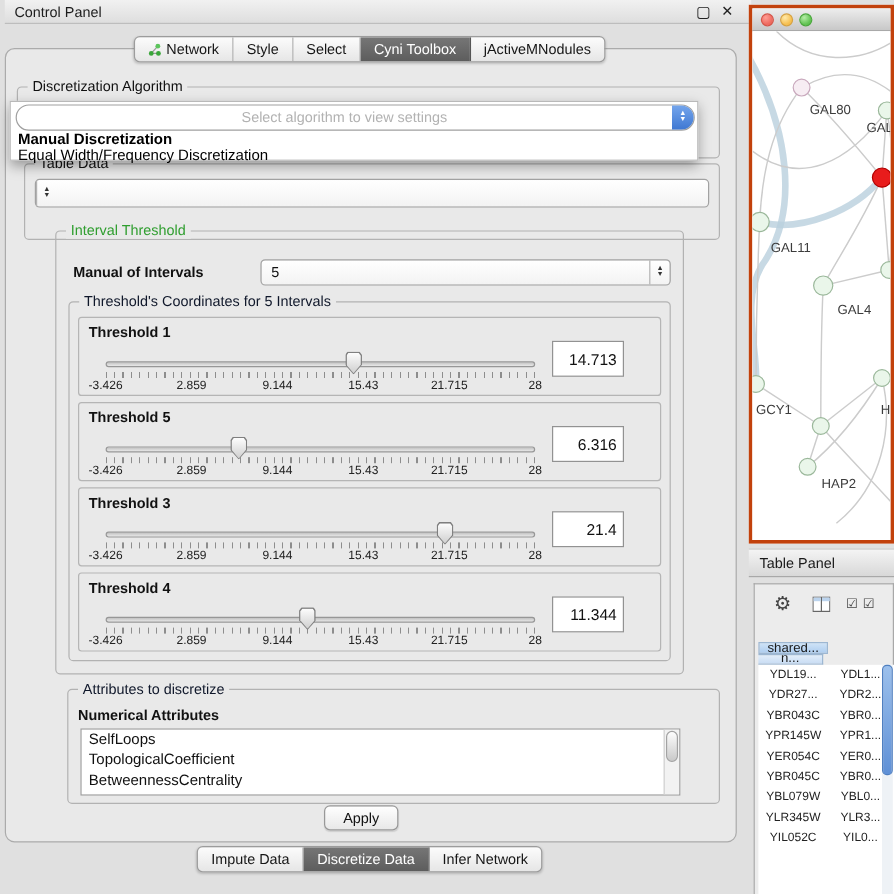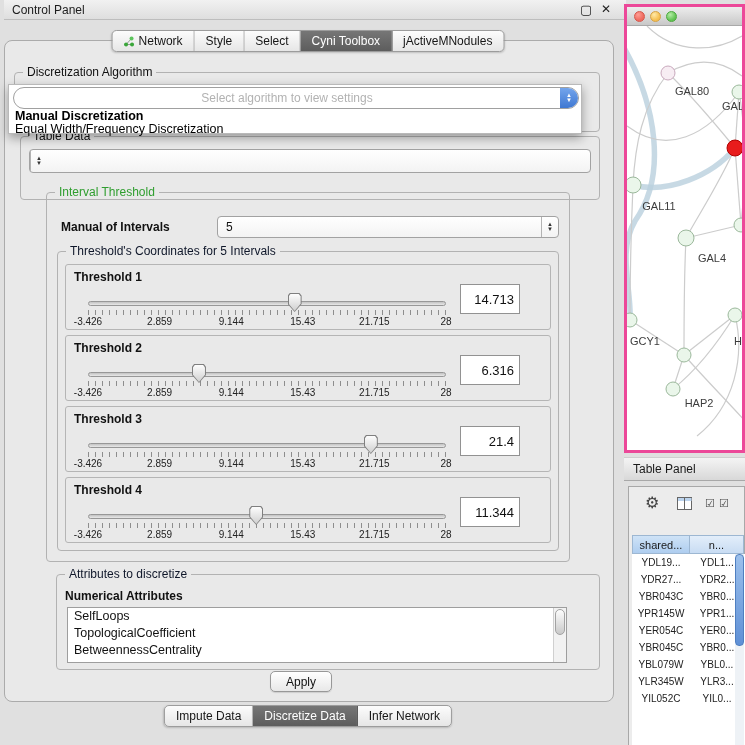--- a/index.html
+++ b/index.html
@@ -89,21 +89,21 @@
                  border-left:1px solid #d0d0d0; }
   #attr-thumb { position:absolute; left:1px; top:1px; width:10px; height:26px;
                 background:linear-gradient(#fdfdfd,#c9c9c9); border:1px solid #a2a2a2; border-radius:5px; }
 
   #apply-btn { position:absolute; left:270px; top:671px; width:62px; height:21px;
                border:1px solid #989898; border-radius:5px; background:linear-gradient(#ffffff,#e8e8e8);
                font-family:inherit; font-size:12px; color:#111; box-shadow:0 1px 1px rgba(0,0,0,.12); }
 
   
   #net-window { position:absolute; left:624px; top:4px; width:121px; height:449px;
-                border:3px solid #ec4899; background:#fff; }
+                border:3px solid #c2410c; background:#fff; }
   #net-titlebar { position:relative; height:19px; background:linear-gradient(#ededed,#c8c8c8);
                   border-bottom:1px solid #a9a9a9; }
   .light { position:absolute; top:4px; width:11px; height:11px; border-radius:50%; }
   #light-red   { left:7px;  background:radial-gradient(circle at 35% 30%,#ff9d94,#ee6a5f 65%); border:1px solid #d5564a; }
   #light-yellow{ left:23px; background:radial-gradient(circle at 35% 30%,#ffe9a8,#f6bf50 65%); border:1px solid #d6a243; }
   #light-green { left:39px; background:radial-gradient(circle at 35% 30%,#b5eda6,#62c353 65%); border:1px solid #4ba83d; }
   #net-canvas { position:absolute; left:0; top:19px; right:0; bottom:0; background:#fff; overflow:hidden; }
   #net-svg text { font-size:11px; fill:#3c3c3c; font-family:inherit; }
 
   
@@ -111,21 +111,21 @@
                background:linear-gradient(#f4f4f4,#d8d8d8); border-top:1px solid #cfcfcf;
                border-bottom:1px solid #a8a8a8; font-size:12px; color:#1a1a1a;
                line-height:23px; padding-left:9px; }
   #table-window { position:absolute; left:628px; top:486px; width:117px; height:259px;
                   background:#ececec; border:1px solid #a8a8a8; border-bottom:none; }
   .tb-icon { position:absolute; color:#444; }
   #gear-icon { left:16px; top:6px; font-size:16px; }
   #cols-icon { left:48px; top:10px; }
   #check-icon-1 { left:76px; top:10px; font-size:11px; }
   #check-icon-2 { left:90px; top:10px; font-size:11px; }
-  #tbl-head { position:absolute; left:3px; top:48px; display:flex; height:19px; }
+  #tbl-head { position:absolute; left:3px; top:48px; display:flex; height:19px;flex-direction:column; }
   .th-cell { border:1px solid #9db7d2; font-size:11px; display:flex; align-items:center;
              justify-content:center; color:#1a1a1a; overflow:hidden; }
   .th-c1 { width:58px; background:linear-gradient(#cfe3f7,#aecdef); }
   .th-c2 { width:54px; background:linear-gradient(#e3eefa,#c8dcf3); border-left:none; }
   #tbl-rows { position:absolute; left:3px; top:67px; width:132px; bottom:0; background:#fff; font-size:10px; }
   .tbl-row { display:flex; height:17px; line-height:17px; color:#222; }
   .td-c1 { width:58px; text-align:center; overflow:hidden; }
   .td-c2 { width:54px; text-align:center; overflow:hidden; }
   #tbl-scrollbar { position:absolute; right:0; top:67px; width:9px; bottom:0; background:#eef2f6; }
   #tbl-thumb { position:absolute; left:0; top:0; width:9px; height:92px;
@@ -219,21 +219,21 @@
           <span style="left:60%">15.43</span>
           <span style="left:80%">21.715</span>
           <span style="left:100%">28</span>
         </div>
         <div class="thumb" style="left: calc(57.72% - 7px);"></div>
       </div>
       <input class="value-input" value="14.713" style="">
     </div>
 
     <div class="threshold" style="top:83px">
-      <div class="th-label">Threshold 2</div>
+      <div class="th-label">Threshold 5</div>
       <div class="slider">
         <div class="track"></div>
         <div class="ticks"></div>
         <div class="tick-labels">
           <span style="left:0%">-3.426</span>
           <span style="left:20%">2.859</span>
           <span style="left:40%">9.144</span>
           <span style="left:60%">15.43</span>
           <span style="left:80%">21.715</span>
           <span style="left:100%">28</span>

